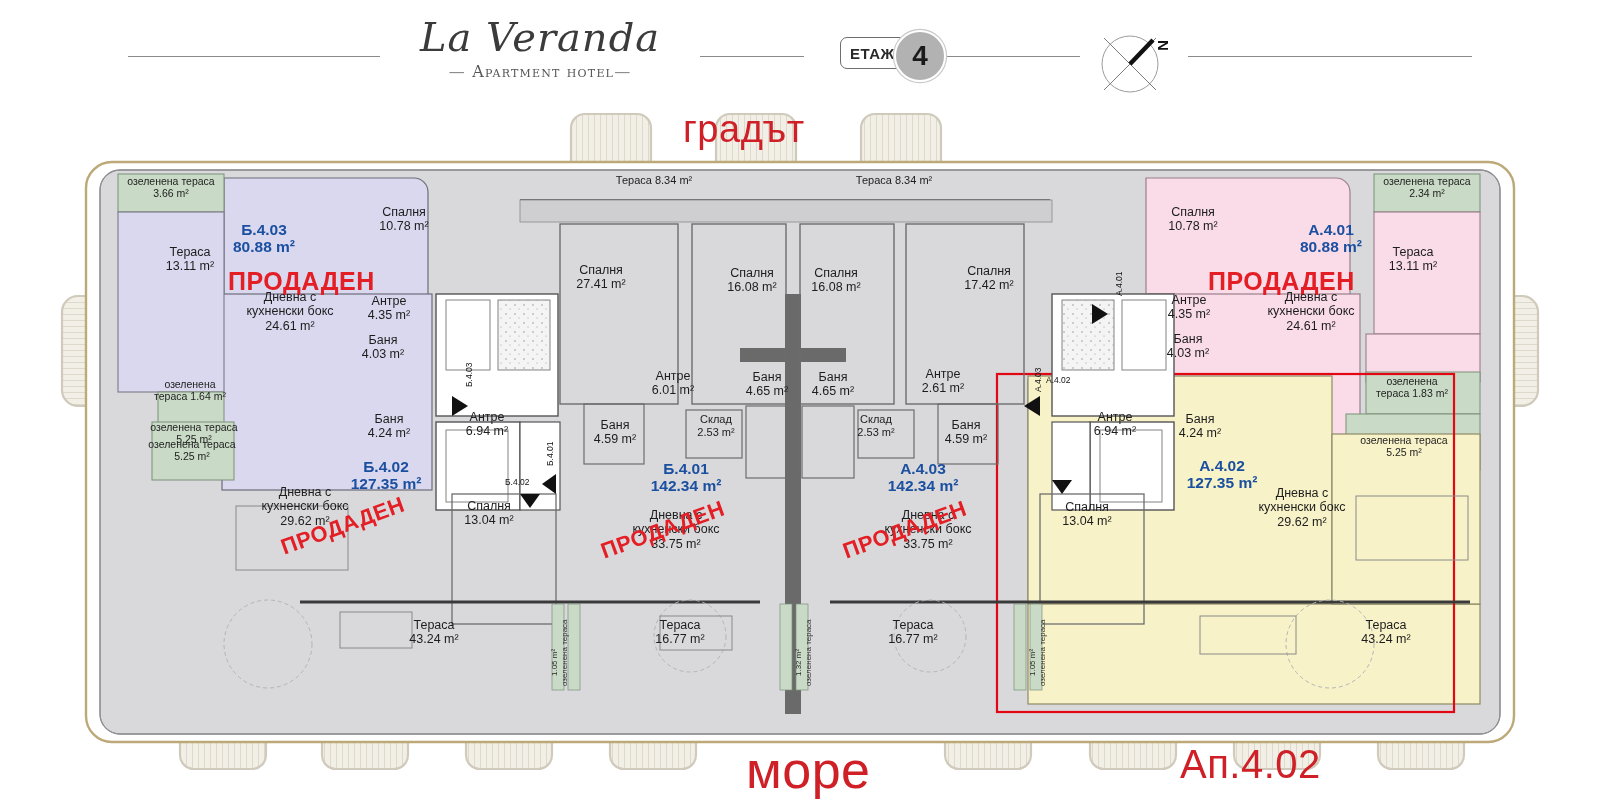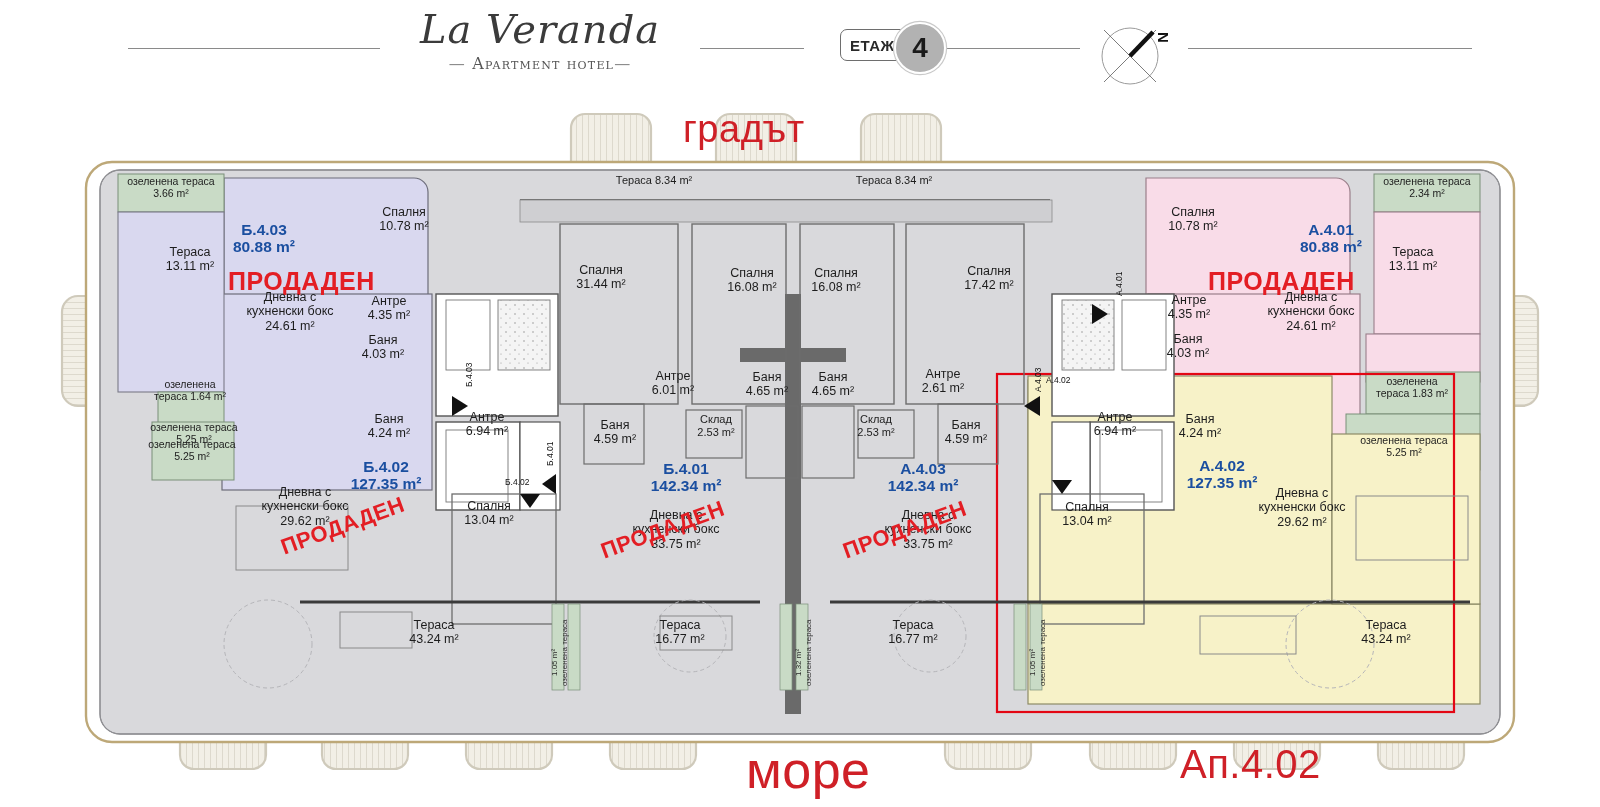--- a/index.html
+++ b/index.html
@@ -9,21 +9,21 @@
     font-family: "Liberation Sans", sans-serif;
   }
   #page {
     position: relative;
     width: 1600px; height: 807px;
     background: #ffffff;
     overflow: hidden;
   }
 
   
-  #header { position: absolute; left: 0; top: 0; width: 1572px; height: 104px; }
+  #header { position: absolute; left: 0; top: 8px; width: 1572px; height: 104px; }
   .hrule { position: absolute; height: 1px; background: #8a8a8a; }
   .brand {
     position: absolute; left: 380px; top: 8px; width: 320px; text-align: center;
   }
   .brand-name {
     font-family: "DejaVu Serif", serif;
     font-style: italic;
     font-size: 40px;
     color: #3b3b3b;
     letter-spacing: 1px;
@@ -416,21 +416,21 @@
       <span class="n">Тераса</span>
       <span class="a">43.24 m²</span>
     </div>
 
     
     <div class="room sm" style="left:654px; top:76px;">Тераса 8.34 m²</div>
     <div class="room sm" style="left:894px; top:76px;">Тераса 8.34 m²</div>
 
     <div class="room l2" style="left:601px; top:173px;">
       <span class="n">Спалня</span>
-      <span class="a">31.44 m²</span>
+      <span class="a">27.41 m²</span>
     </div>
     <div class="room l2" style="left:752px; top:176px;">
       <span class="n">Спалня</span>
       <span class="a">16.08 m²</span>
     </div>
     <div class="room l2" style="left:836px; top:176px;">
       <span class="n">Спалня</span>
       <span class="a">16.08 m²</span>
     </div>
     <div class="room l2" style="left:989px; top:174px;">

